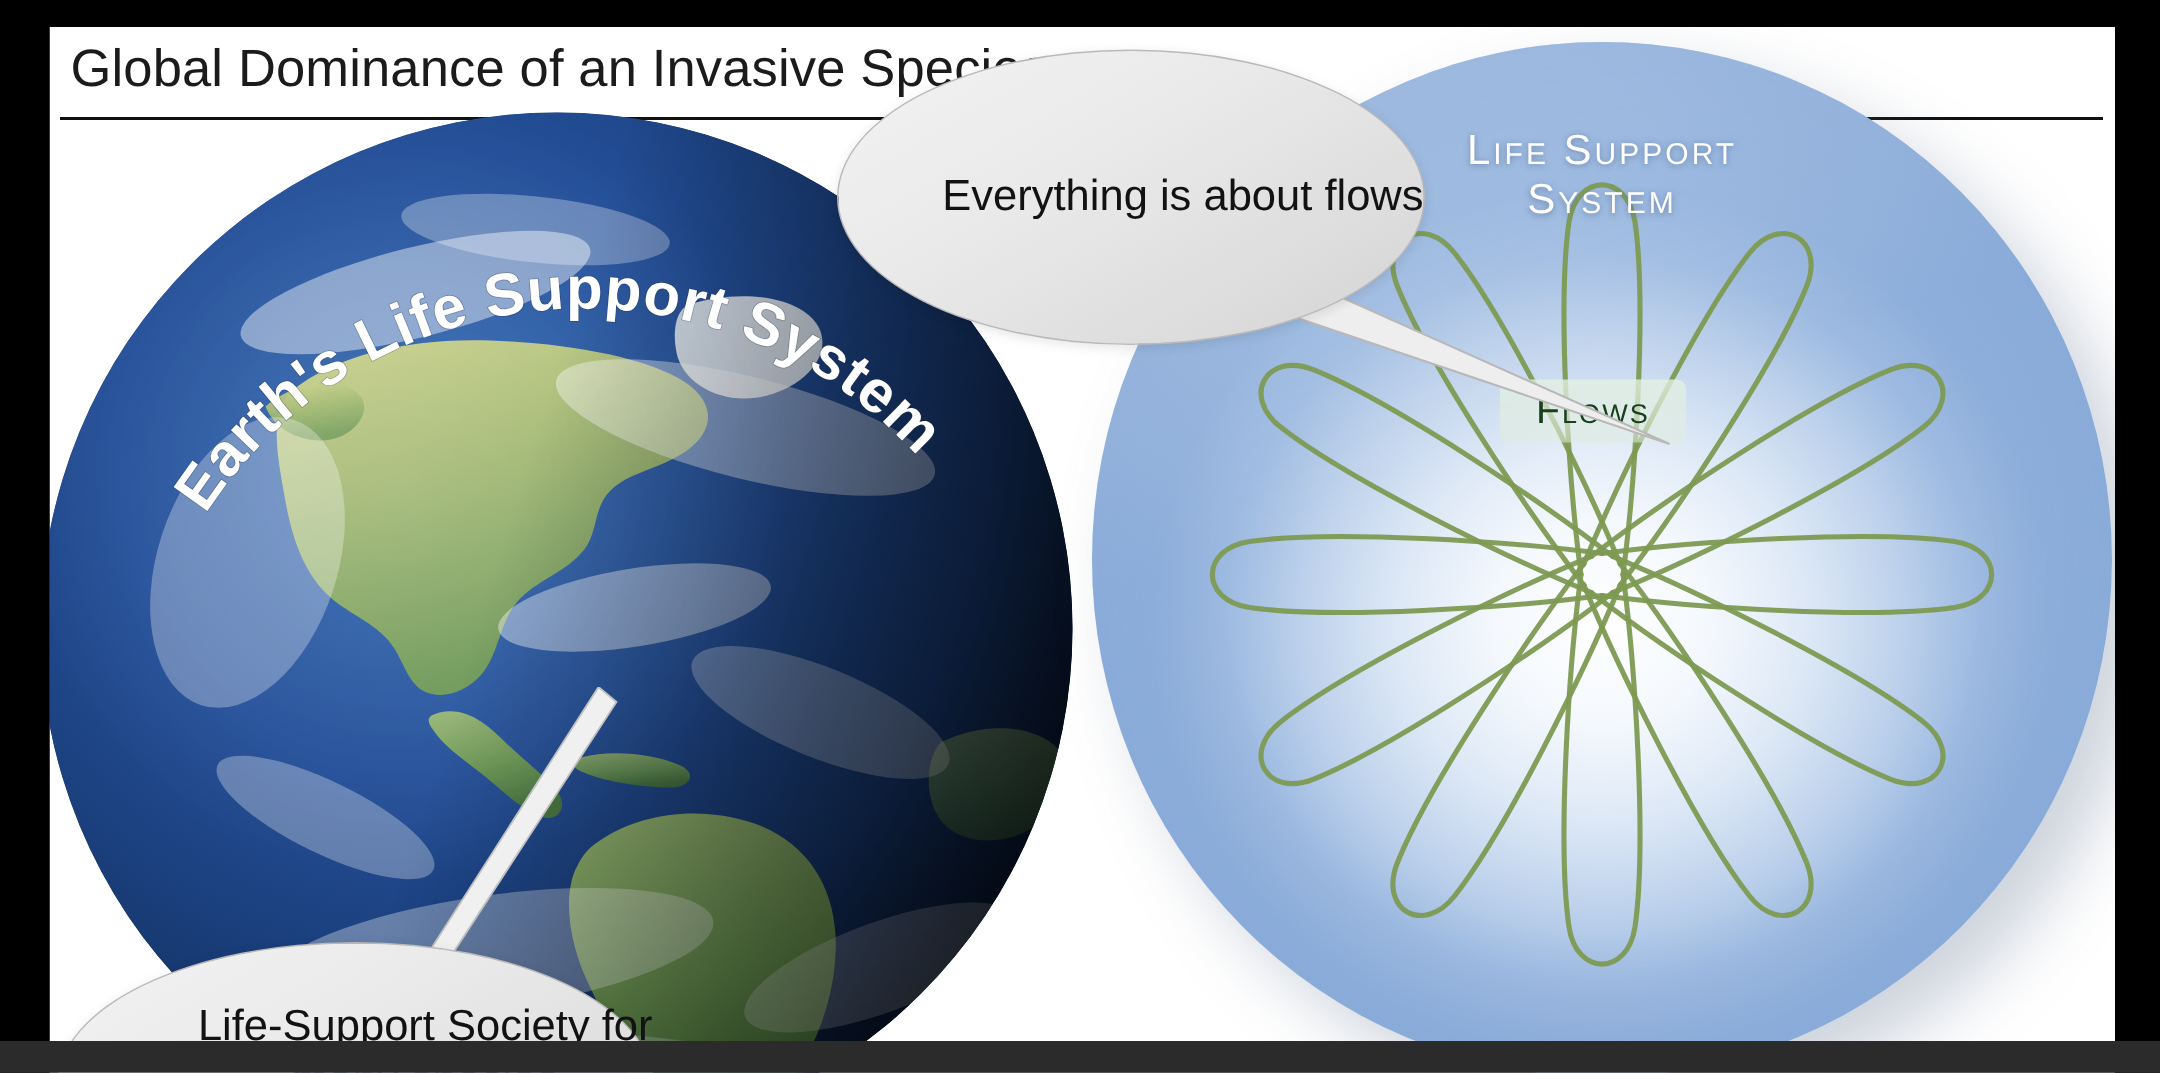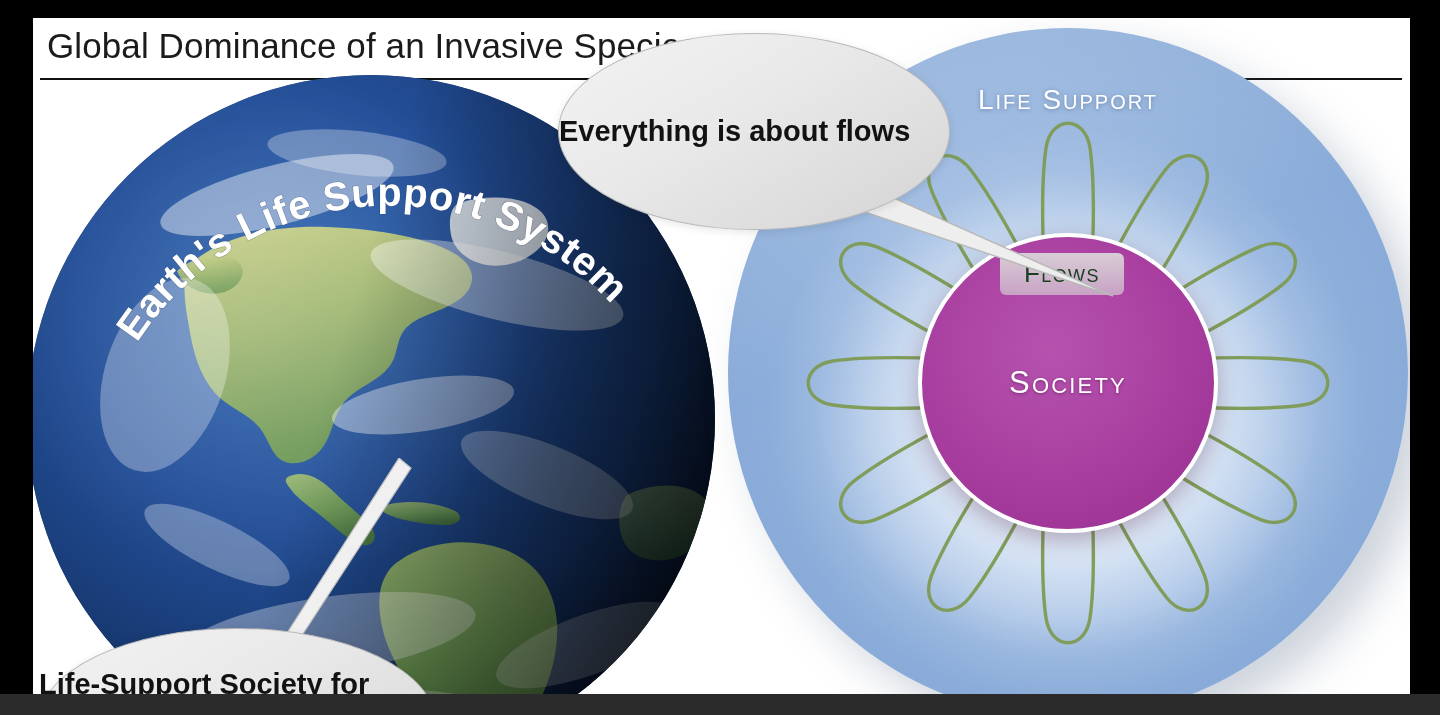--- a/index.html
+++ b/index.html
@@ -155,22 +155,21 @@
 
   
   .bubble {
     position: absolute;
     border-radius: 50%;
     background: linear-gradient(150deg, #f3f3f3 0%, #e9e9e9 42%, #dcdcdc 78%, #d2d2d2 100%);
     border: 1px solid #b9b9b9;
     box-shadow: 0 2px 8px rgba(0,0,0,.10);
     display: flex;
     align-items: center;
-    justify-content: flex-start;
-    font-weight: bold;
+    justify-content: flex-end;
   }
   .bubble-text {
     color: #121212;
     text-align: center;
     line-height: 1.24;
     font-size: 28px;
   }
 
   #bubble-flows {
     left: 525px; top: 15px;
@@ -353,26 +352,24 @@
             <g transform="rotate(300)">
               <path d="M 0 -14 C 60 -22 180 -30 235 -22 C 268 -17 268 17 235 22 C 180 30 60 22 0 14" opacity=".95"></path>
             </g>
             <g transform="rotate(330)">
               <path d="M 0 -14 C 60 -22 180 -30 235 -22 C 268 -17 268 17 235 22 C 180 30 60 22 0 14" opacity=".95"></path>
             </g>
           </g>
         </g>
       </svg>
 
-      <div id="society-circle">
-        <div id="society-label">Society</div>
-      </div>
 
       <div id="lss-title">
         <div>Life Support</div>
+        <div>System</div>
       </div>
 
       <div id="flows-chip">Flows</div>
     </div>
 
     <svg id="tail-flows" class="tail" viewBox="0 0 290 140">
       <polygon points="0,40 14,18 260,128" fill="#eeeeee" stroke="#b8b8b8" stroke-width="1.4"></polygon>
     </svg>
 
     <svg id="tail-species" class="tail" viewBox="0 0 260 230">

